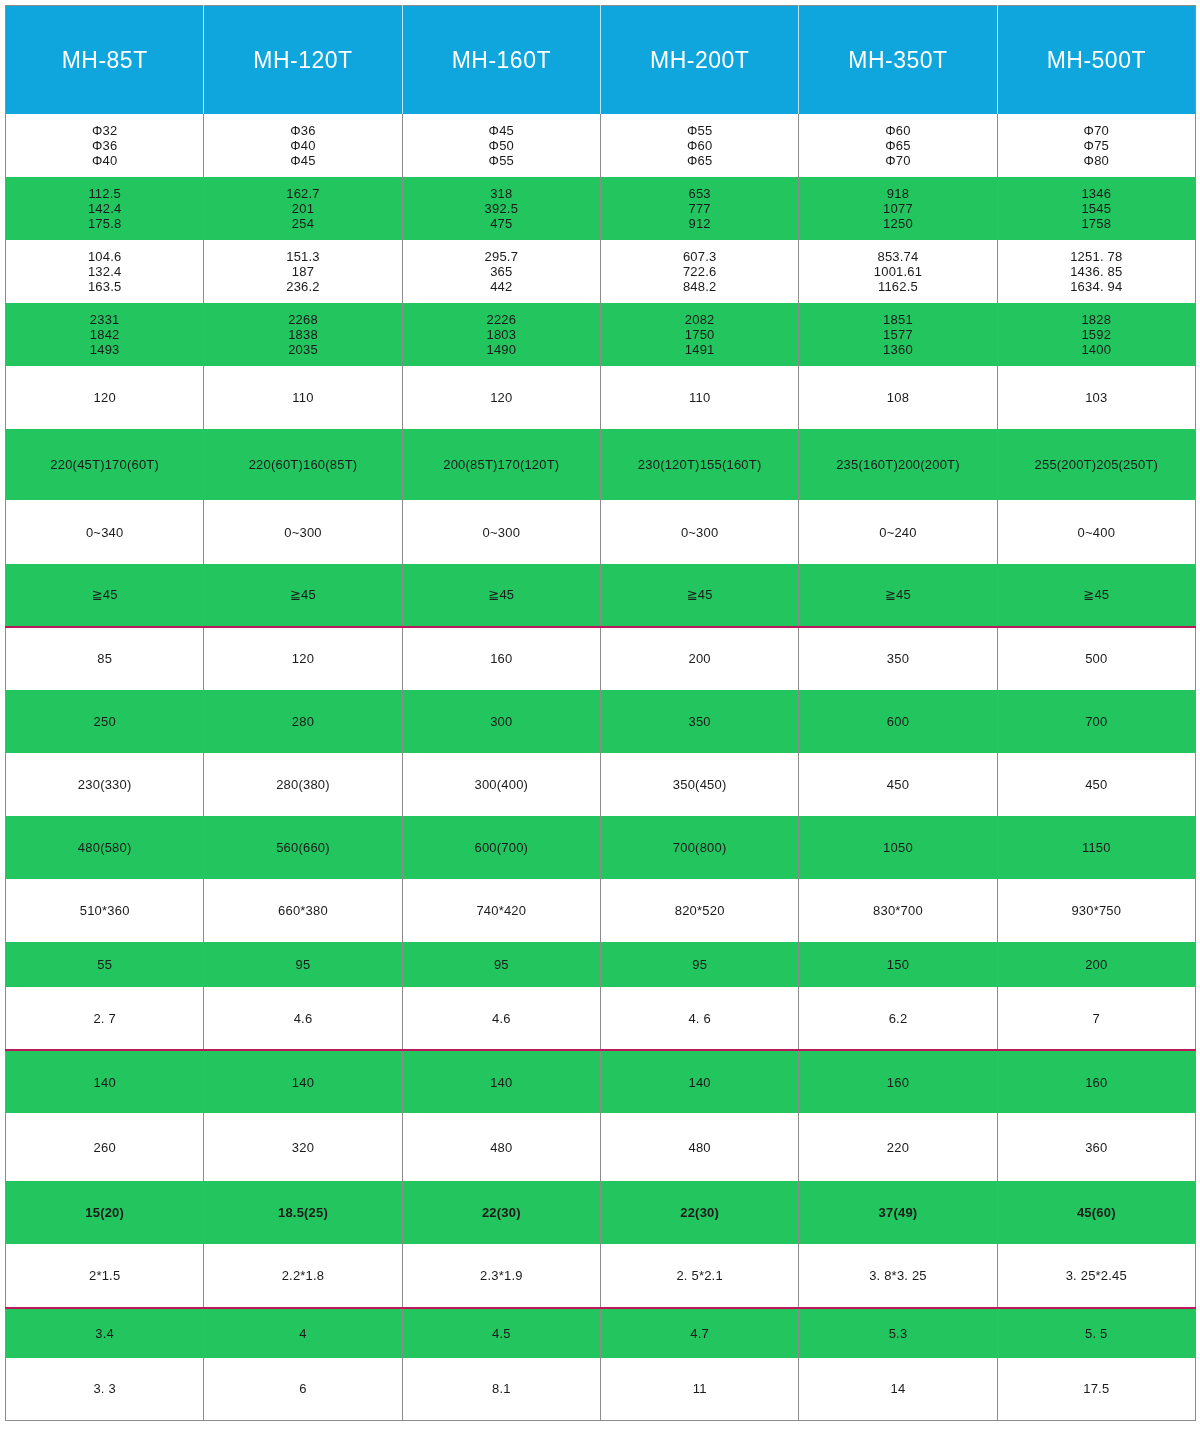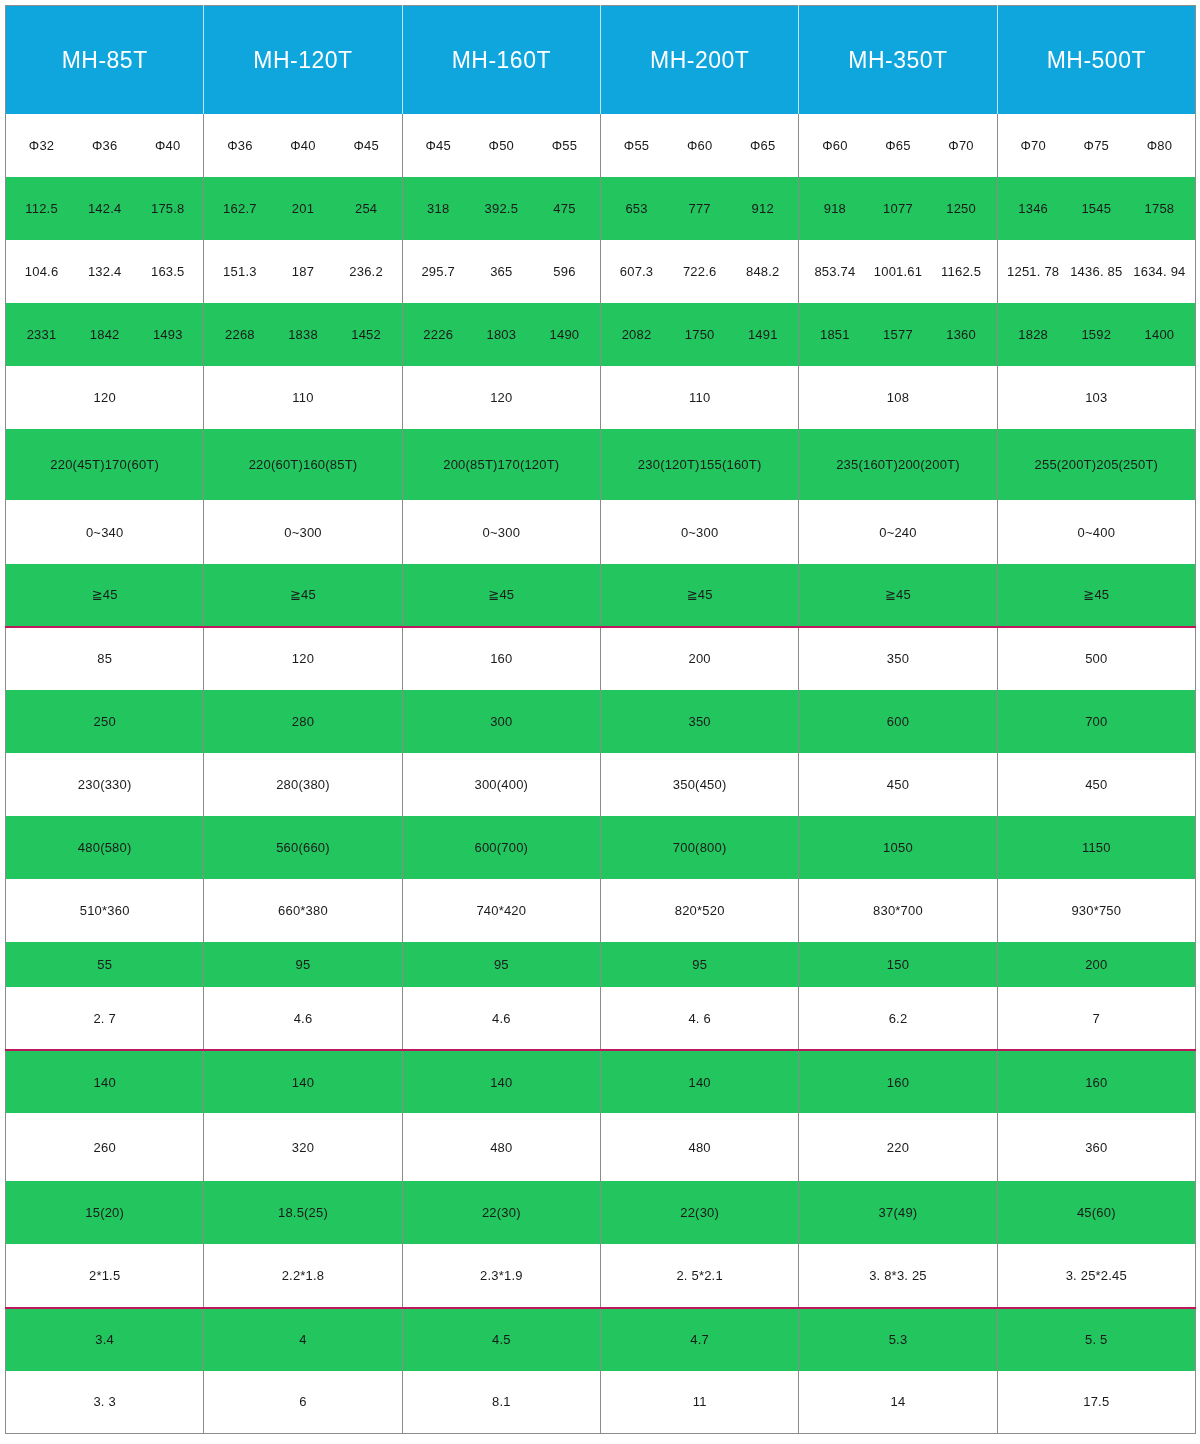--- a/index.html
+++ b/index.html
@@ -67,20 +67,21 @@
 
   tr.section-end td.spec-cell { border-bottom: 2px solid #be185d; }
   tr.light-rule td.spec-cell { border-bottom: 2px solid #be185d; }
 
   
   .triple {
     display: flex;
     justify-content: space-around;
     align-items: center;
     width: 100%;
+    flex-direction: column;
   }
   .triple > span {
     flex: 1 1 0;
     text-align: center;
     white-space: nowrap;
   }
 </style>
 </head>
 <body>
 
@@ -205,21 +206,21 @@
             <div class="triple">
               <span>151.3</span>
               <span>187</span>
               <span>236.2</span>
             </div>
           </td>
           <td class="spec-cell">
             <div class="triple">
               <span>295.7</span>
               <span>365</span>
-              <span>596</span>
+              <span>442</span>
             </div>
           </td>
           <td class="spec-cell">
             <div class="triple">
               <span>607.3</span>
               <span>722.6</span>
               <span>848.2</span>
             </div>
           </td>
           <td class="spec-cell">
@@ -242,21 +243,21 @@
             <div class="triple">
               <span>2331</span>
               <span>1842</span>
               <span>1493</span>
             </div>
           </td>
           <td class="spec-cell">
             <div class="triple">
               <span>2268</span>
               <span>1838</span>
-              <span>1452</span>
+              <span>2035</span>
             </div>
           </td>
           <td class="spec-cell">
             <div class="triple">
               <span>2226</span>
               <span>1803</span>
               <span>1490</span>
             </div>
           </td>
           <td class="spec-cell">
@@ -378,37 +379,37 @@
           <td class="spec-cell">160</td>
         </tr>
         <tr class="band-plain" style="height: 68px;">
           <td class="spec-cell">260</td>
           <td class="spec-cell">320</td>
           <td class="spec-cell">480</td>
           <td class="spec-cell">480</td>
           <td class="spec-cell">220</td>
           <td class="spec-cell">360</td>
         </tr>
-        <tr class="band-shade" style="height: 63.0952px;">
+        <tr class="band-shade" style="height: 63.0952px; font-weight: bold;">
           <td class="spec-cell">15(20)</td>
           <td class="spec-cell">18.5(25)</td>
           <td class="spec-cell">22(30)</td>
           <td class="spec-cell">22(30)</td>
           <td class="spec-cell">37(49)</td>
           <td class="spec-cell">45(60)</td>
         </tr>
         <tr class="band-plain light-rule" style="height: 63.0952px;">
           <td class="spec-cell">2*1.5</td>
           <td class="spec-cell">2.2*1.8</td>
           <td class="spec-cell">2.3*1.9</td>
           <td class="spec-cell">2. 5*2.1</td>
           <td class="spec-cell">3. 8*3. 25</td>
           <td class="spec-cell">3. 25*2.45</td>
         </tr>
-        <tr class="band-shade" style="height: 63px; border-radius: 12px;">
+        <tr class="band-shade" style="height: 50px; border-radius: 12px;">
           <td class="spec-cell">3.4</td>
           <td class="spec-cell">4</td>
           <td class="spec-cell">4.5</td>
           <td class="spec-cell">4.7</td>
           <td class="spec-cell">5.3</td>
           <td class="spec-cell">5. 5</td>
         </tr>
         <tr class="band-plain" style="height: 63.0952px;">
           <td class="spec-cell">3. 3</td>
           <td class="spec-cell">6</td>

